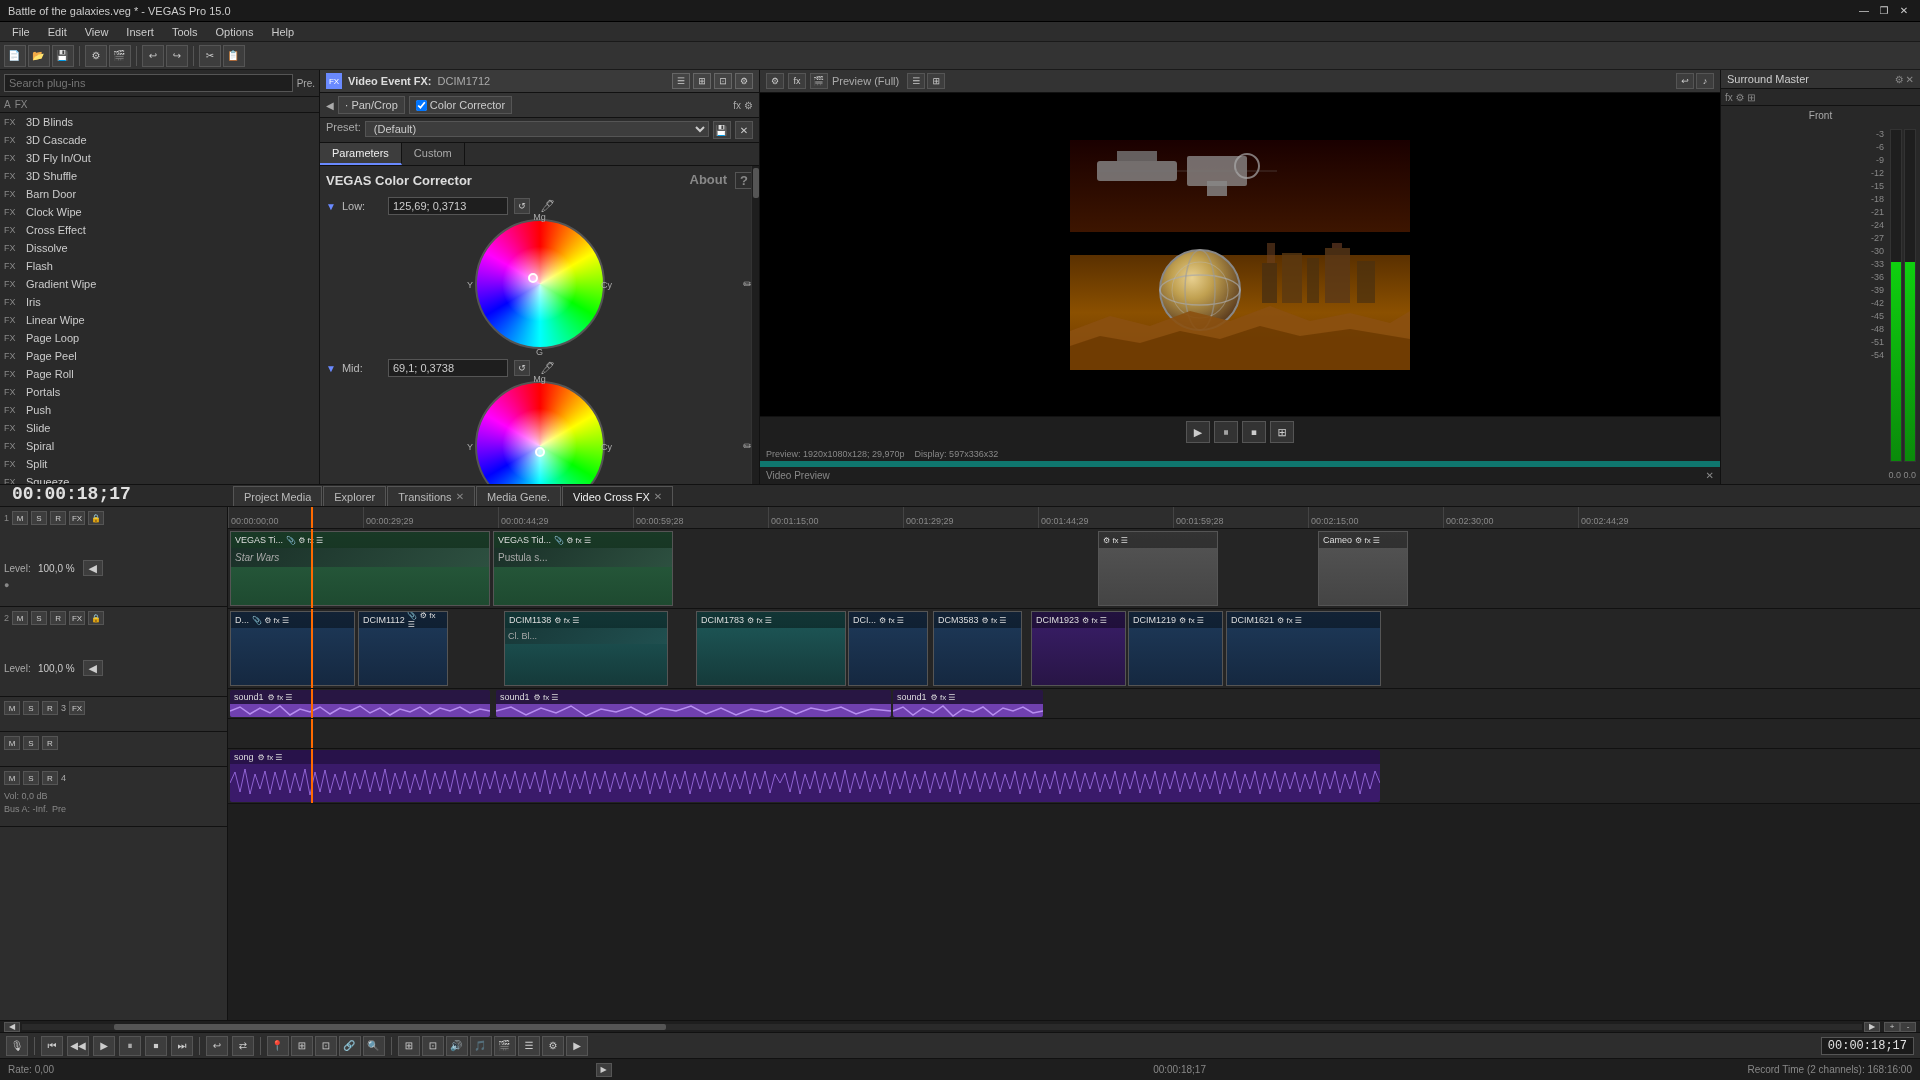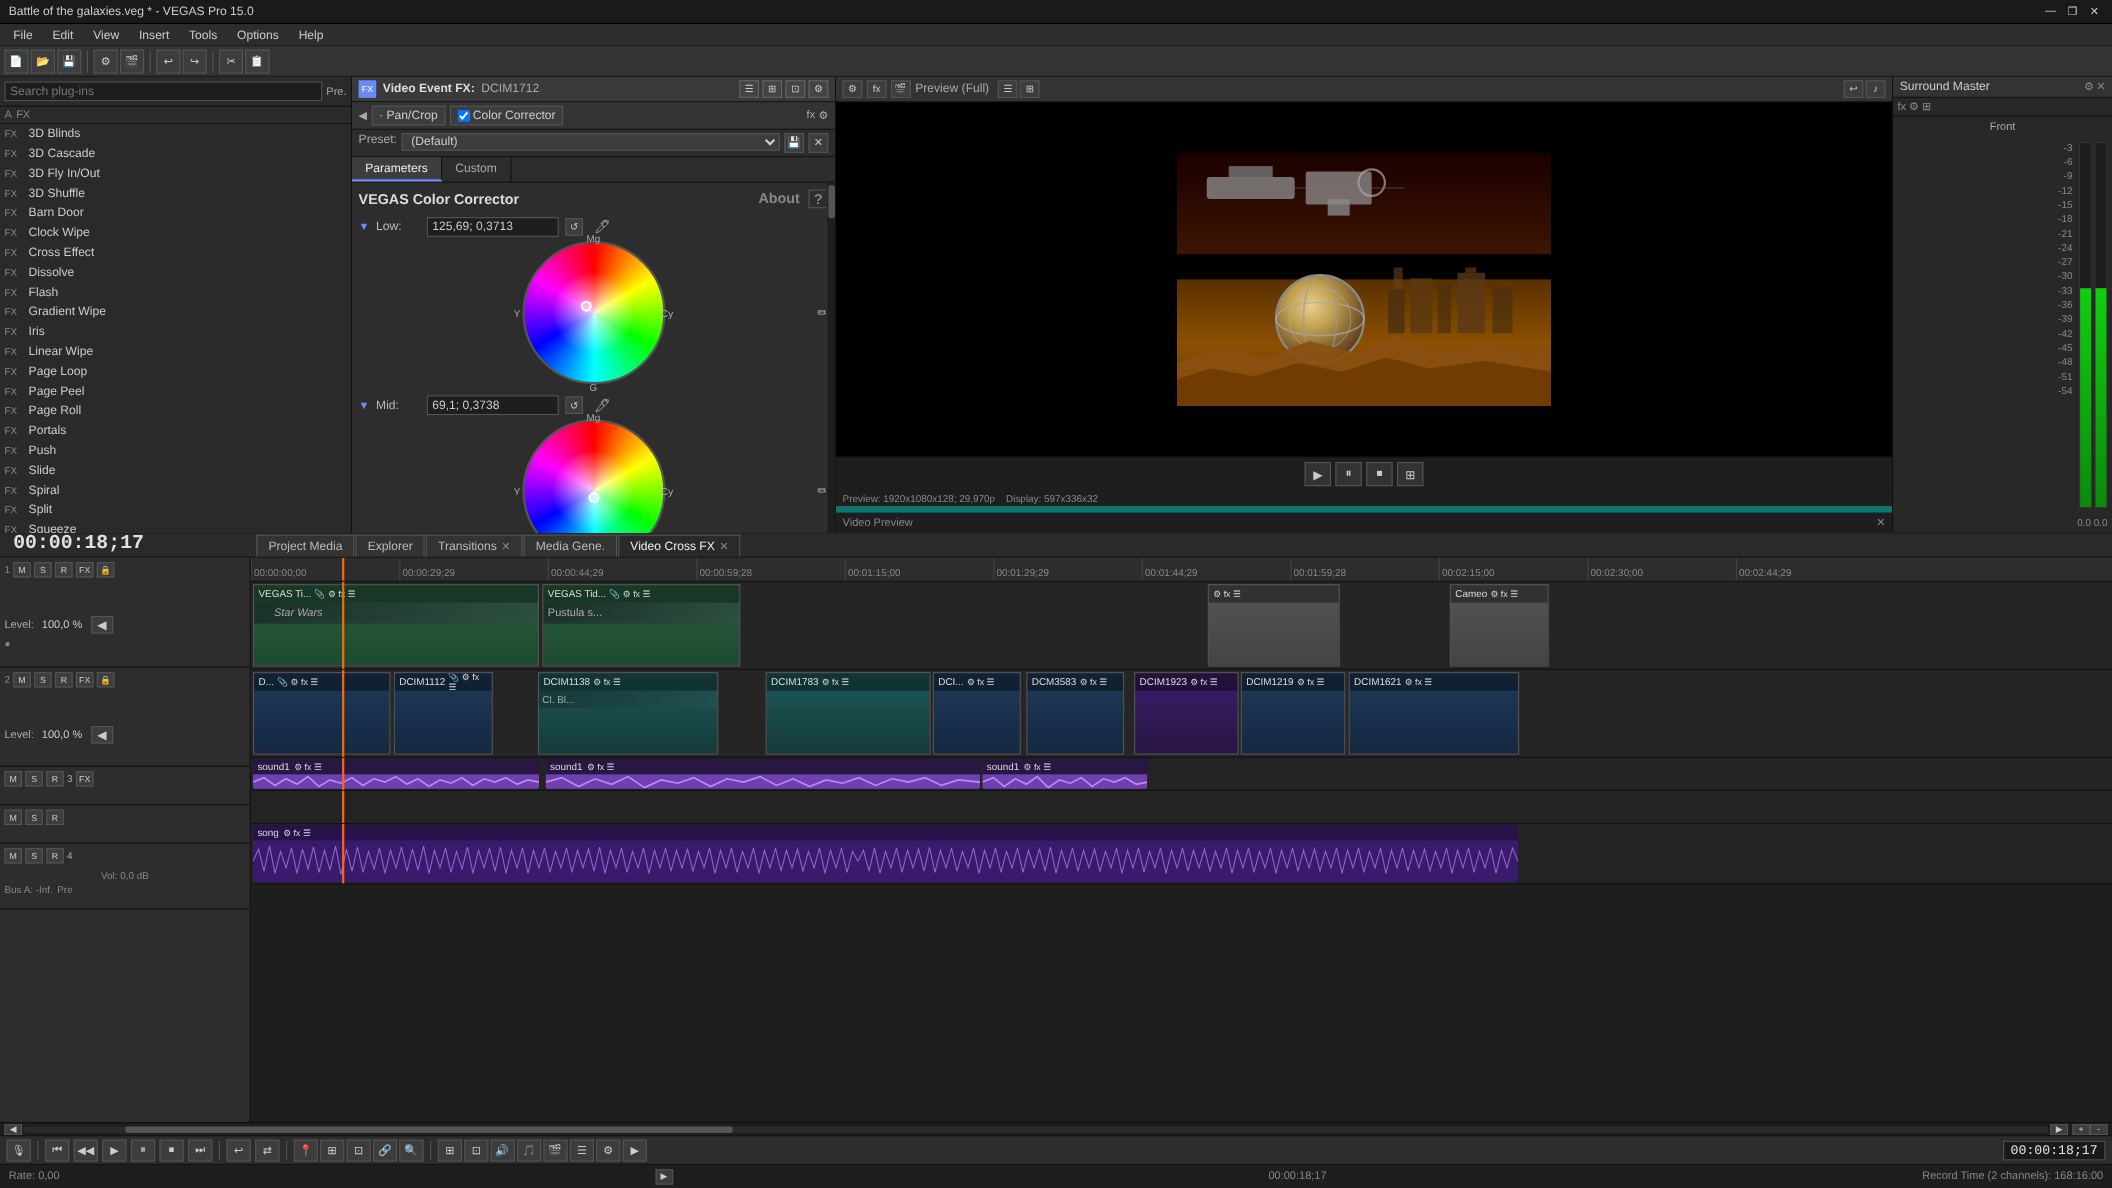--- a/index.html
+++ b/index.html
@@ -988,21 +988,21 @@
             </div>
           </div>
 
           <div class="track-control" style="height:60px;">
             <div class="track-control-row">
               <div class="track-btn">M</div>
               <div class="track-btn">S</div>
               <div class="track-btn">R</div>
               <span style="color:#aaa;font-size:9px;">4</span>
             </div>
-            <div style="display:flex;align-items:center;padding:2px 4px;gap:4px;justify-content:center;">
+            <div style="display:flex;align-items:center;padding:2px 4px;gap:4px;">
               <span style="color:#888;font-size:9px;">Vol: 0,0 dB</span>
             </div>
             <div style="display:flex;align-items:center;padding:1px 4px;gap:4px;">
               <span style="color:#888;font-size:9px;">Bus A: -Inf.</span>
               <span style="color:#888;font-size:9px;">Pre</span>
             </div>
           </div>
         </div>
 
         <div id="track-content">
@@ -1027,21 +1027,21 @@
 
             <div class="video-track">
               <div class="playhead" style="left:83px;"></div>
 
               <div class="video-clip" style="left:2px;width:260px;background:linear-gradient(180deg,#2a6040,#1e4a30);">
                 <div class="video-clip-header">
                   <span>VEGAS Ti...</span>
                   <span style="font-size:8px;">📎 ⚙ fx ☰</span>
                 </div>
                 <div class="video-clip-thumb" style="flex:1;background:linear-gradient(135deg,#1a3028,#2d5040);">
-                  <div style="padding:4px;color:#aaa;font-size:10px;font-style:italic;margin-left:14px;">Star Wars</div>
+                  <div style="padding:4px;color:#aaa;font-size:10px;font-style:italic;">Star Wars</div>
                 </div>
               </div>
 
               <div class="video-clip" style="left:265px;width:180px;background:linear-gradient(180deg,#2a6040,#1e4a30);">
                 <div class="video-clip-header">
                   <span>VEGAS Tid...</span>
                   <span style="font-size:8px;">📎 ⚙ fx ☰</span>
                 </div>
                 <div class="video-clip-thumb" style="flex:1;background:linear-gradient(135deg,#1a3028,#2d5040);">
                   <div style="padding:4px;color:#aaa;font-size:10px;">Pustula s...</div>
@@ -1077,21 +1077,21 @@
               </div>
 
               <div class="video-clip" style="left:130px;width:90px;background:linear-gradient(180deg,#1e3a5a,#152840);">
                 <div class="video-clip-header">
                   <span>DCIM1112</span>
                   <span style="font-size:8px;">📎 ⚙ fx ☰</span>
                 </div>
                 <div style="flex:1;background:linear-gradient(135deg,#1e2830,#2a3848);"></div>
               </div>
 
-              <div class="video-clip" style="left:261px;width:164px;background:linear-gradient(180deg,#1e5a5a,#153a3a);">
+              <div class="video-clip" style="left:276px;width:164px;background:linear-gradient(180deg,#1e5a5a,#153a3a);">
                 <div class="video-clip-header">
                   <span>DCIM1138</span>
                   <span style="font-size:8px;">⚙ fx ☰</span>
                 </div>
                 <div style="flex:1;background:linear-gradient(135deg,#183838,#205050);">
                   <div style="padding:3px;color:#aaa;font-size:9px;">Cl. Bl...</div>
                 </div>
               </div>
 
               <div class="video-clip" style="left:468px;width:150px;background:linear-gradient(180deg,#1e5a5a,#153a3a);">

